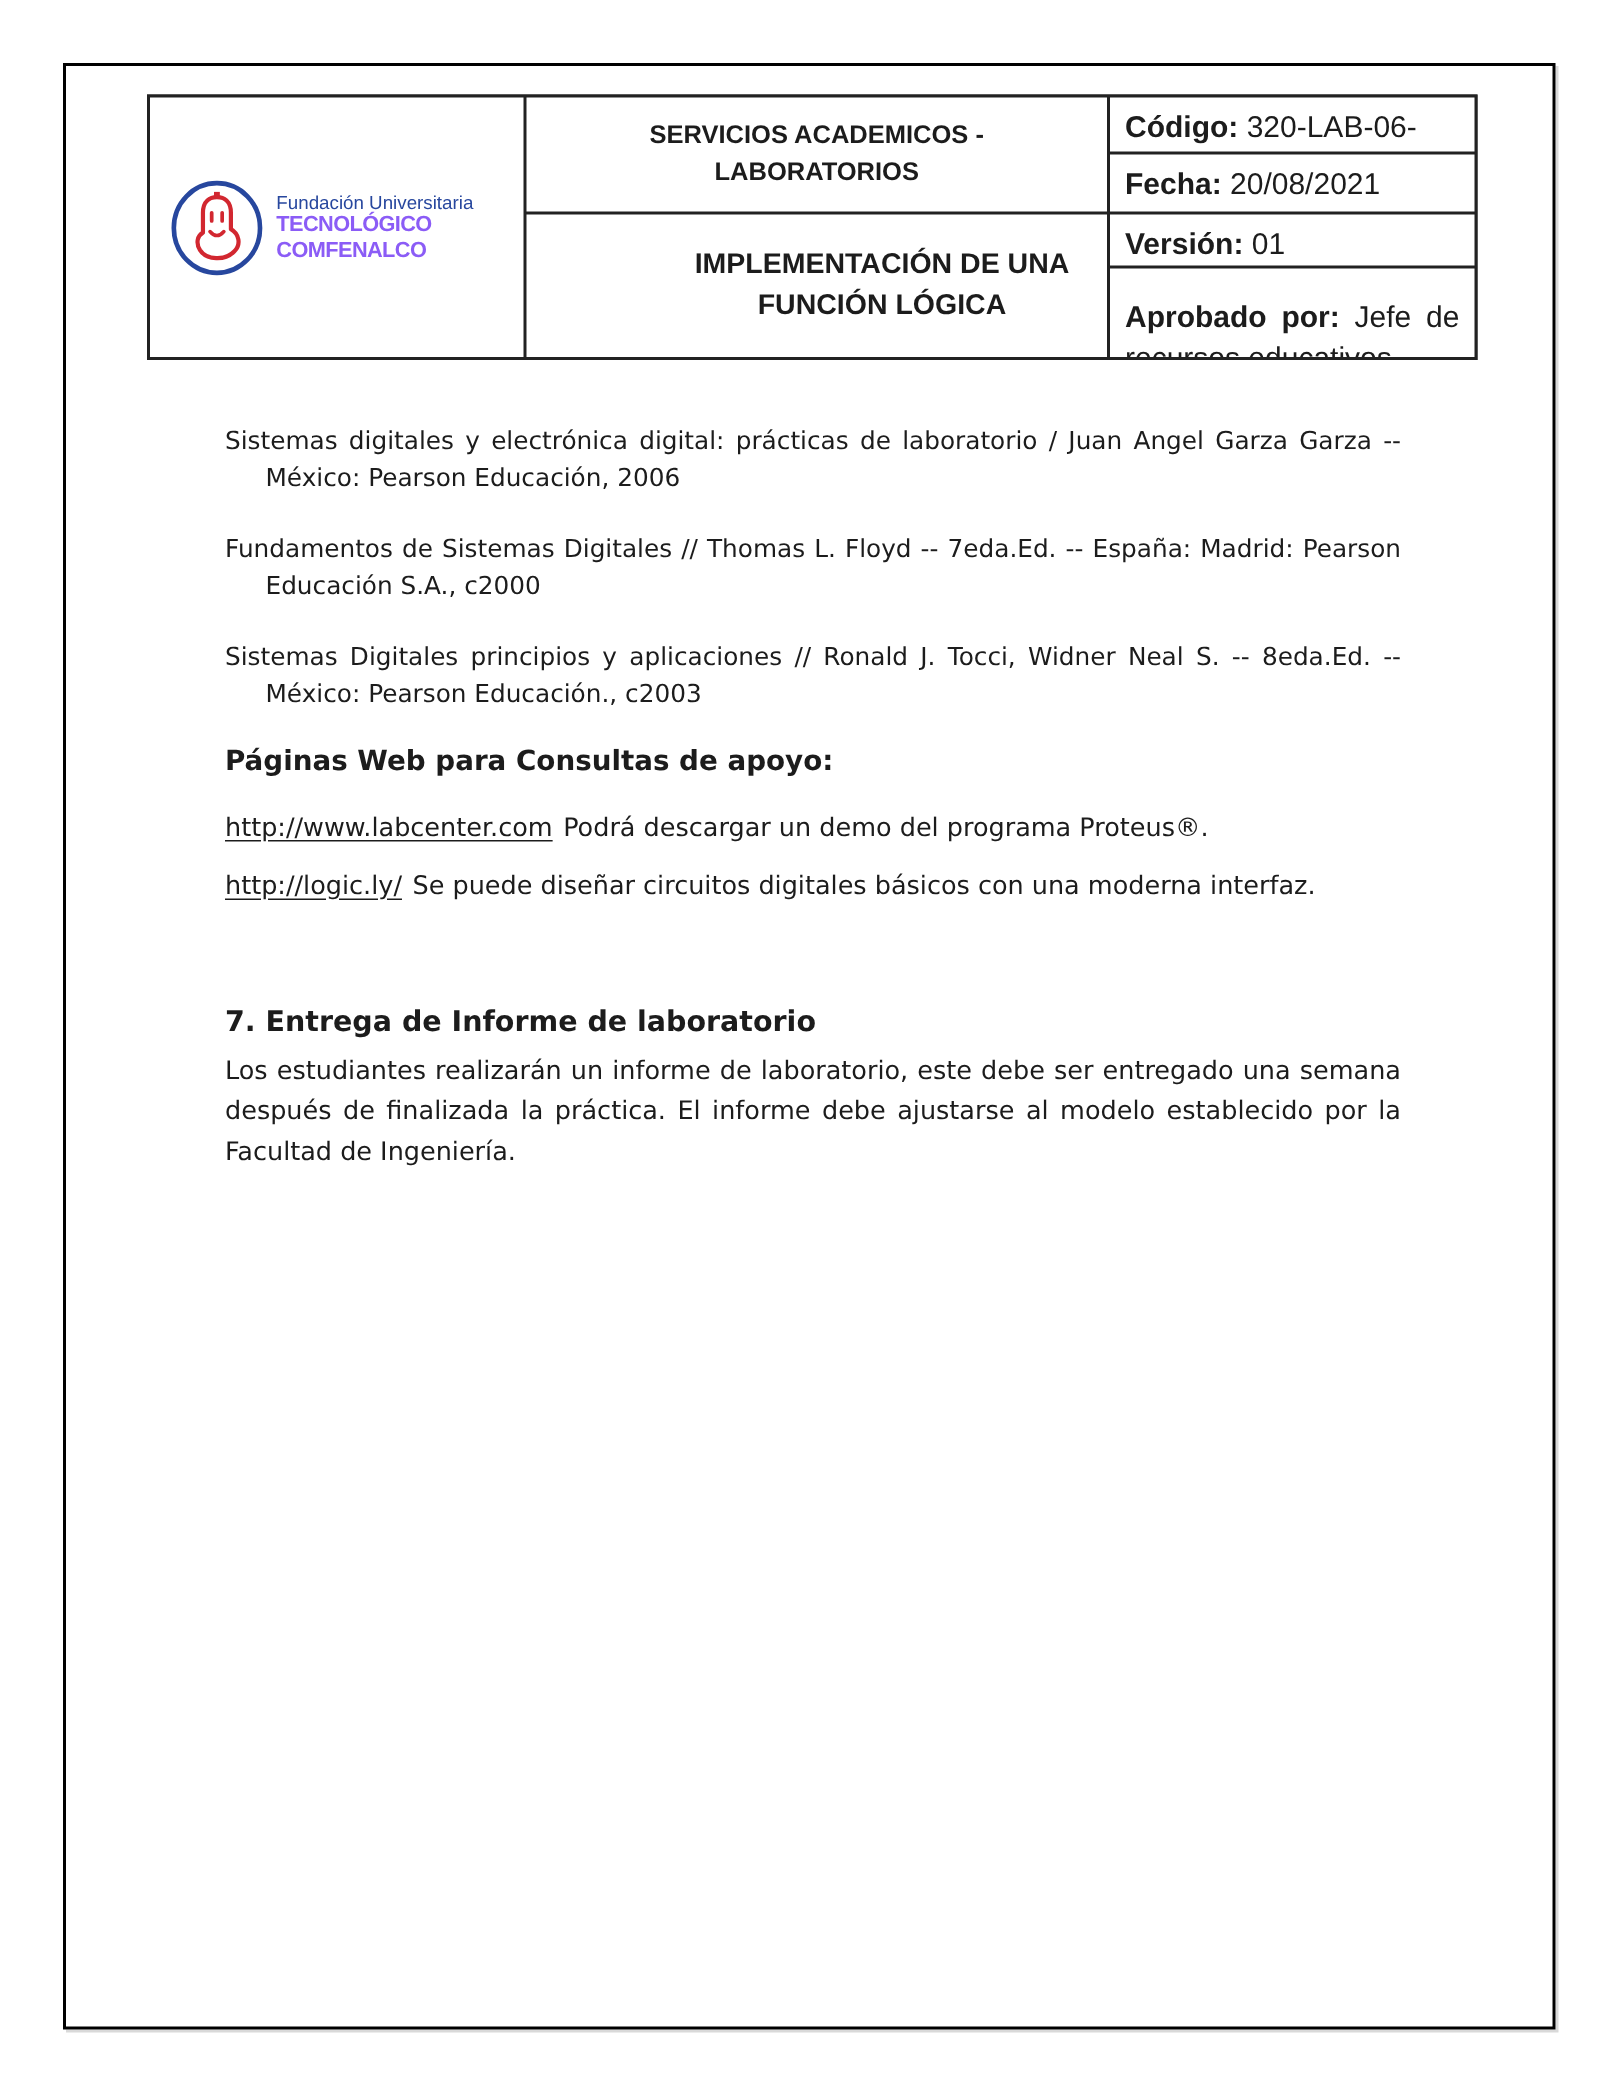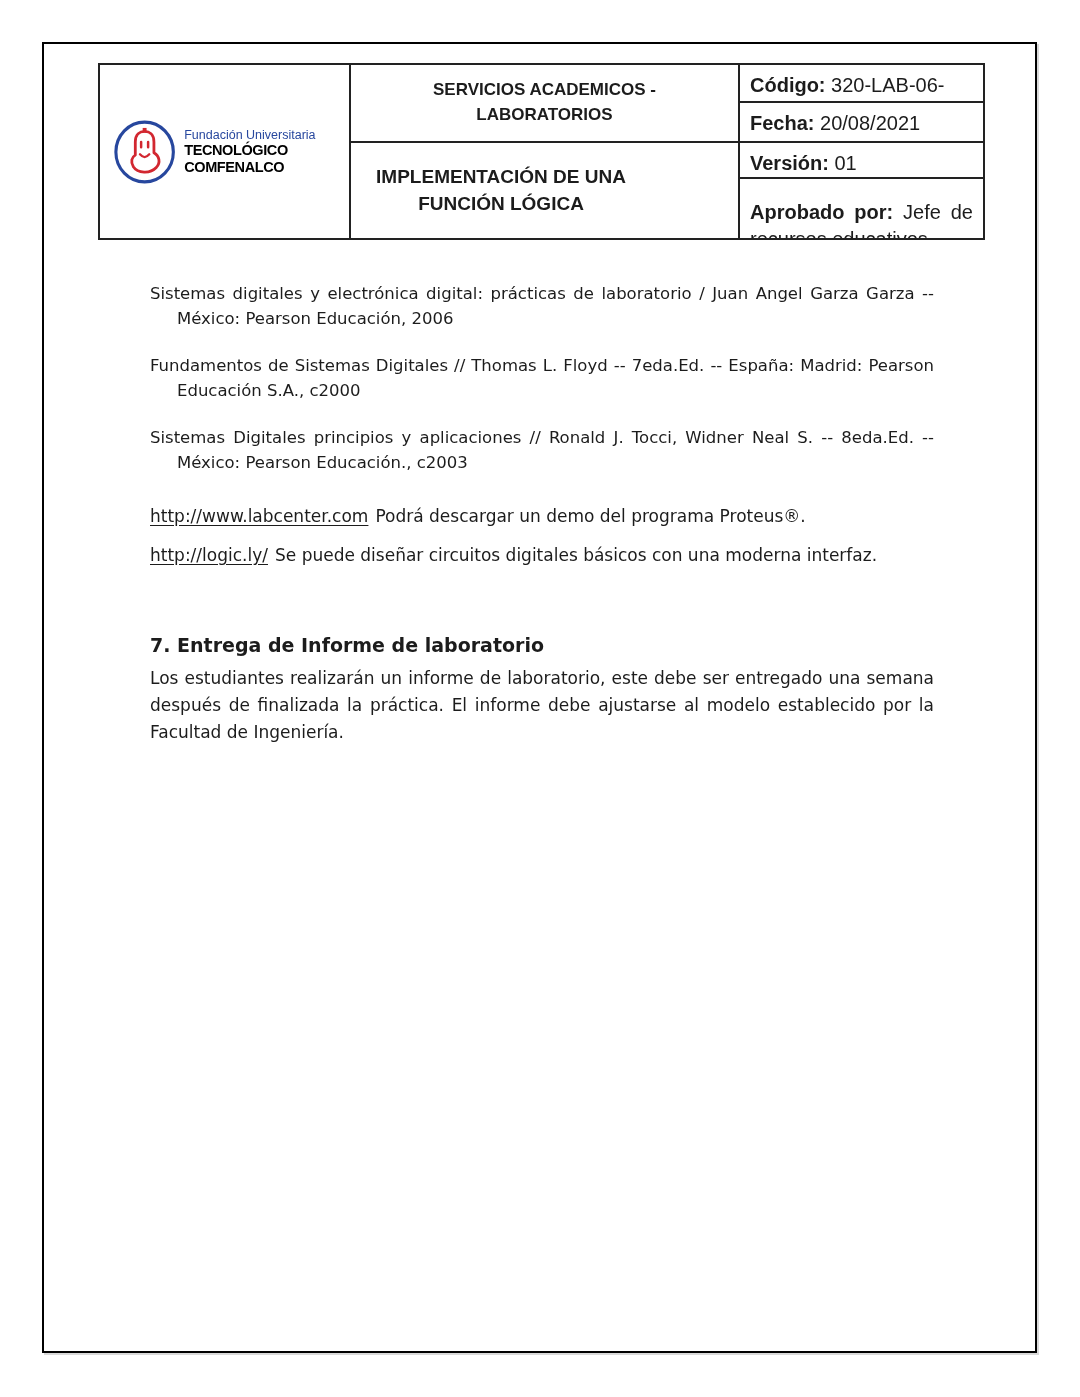--- a/index.html
+++ b/index.html
@@ -34,30 +34,30 @@
     font-family: "Liberation Sans", sans-serif;
   }
   .cell { background: #fff; overflow: hidden; }
   .logo-cell {
     grid-row: 1 / 5; grid-column: 1;
     display: flex; align-items: center; justify-content: center;
   }
   .logo-wrap { display: flex; align-items: center; gap: 7px; padding-left: 12px; }
   .logo-text { display: flex; flex-direction: column; line-height: 1.15; }
   .logo-line1 { color: #27479e; font-size: 12.5px; }
-  .logo-line2 { color: #000000; font-size: 14.5px; font-weight: bold; letter-spacing: -0.4px; }
+  .logo-line2 { color: #8b5cf6; font-size: 14.5px; font-weight: bold; letter-spacing: -0.4px; }
   .title-top {
     grid-row: 1 / 3; grid-column: 2;
     display: flex; align-items: center; justify-content: center;
     text-align: center; font-weight: bold; font-size: 17px; line-height: 1.45;
   }
   .title-top span { max-width: 265px; }
   .title-main {
     grid-row: 3 / 5; grid-column: 2;
-    display: flex; align-items: center; justify-content: flex-start;
+    display: flex; align-items: center; justify-content: flex-end;
     text-align: center; font-weight: bold; font-size: 19px; line-height: 1.4;
   }
   .title-main span { max-width: 300px; }
   .meta {
     grid-column: 3;
     font-size: 20px;
     padding: 7px 10px 0 10px;
     line-height: 1.35;
   }
   .meta b { font-weight: bold; }
@@ -164,20 +164,21 @@
 
   <div class="content">
 
       <p class="bib">Sistemas digitales y electrónica digital: prácticas de laboratorio / Juan Angel Garza Garza -- México: Pearson Educación, 2006</p>
 
 
       <p class="bib">Fundamentos de Sistemas Digitales // Thomas L. Floyd -- 7eda.Ed. -- España: Madrid: Pearson Educación S.A., c2000</p>
 
       <p class="bib">Sistemas Digitales principios y aplicaciones // Ronald J. Tocci, Widner Neal S. -- 8eda.Ed. -- México: Pearson Educación., c2003</p>
 
+    <h3 class="web-heading">Páginas Web para Consultas de apoyo:</h3>
 
       <p class="weblink"><a class="url">http://www.labcenter.com</a><span class="desc">Podrá descargar un demo del programa Proteus®.</span></p>
 
 
       <p class="weblink justify"><a class="url">http://logic.ly/</a><span class="desc">Se puede diseñar circuitos digitales básicos con una moderna interfaz.</span></p>
 
 
     <h3 class="sec7-heading">7. Entrega de Informe de laboratorio</h3>
     <p class="sec7-body">Los estudiantes realizarán un informe de laboratorio, este debe ser entregado una semana después de finalizada la práctica. El informe debe ajustarse al modelo establecido por la Facultad de Ingeniería.</p>
 

